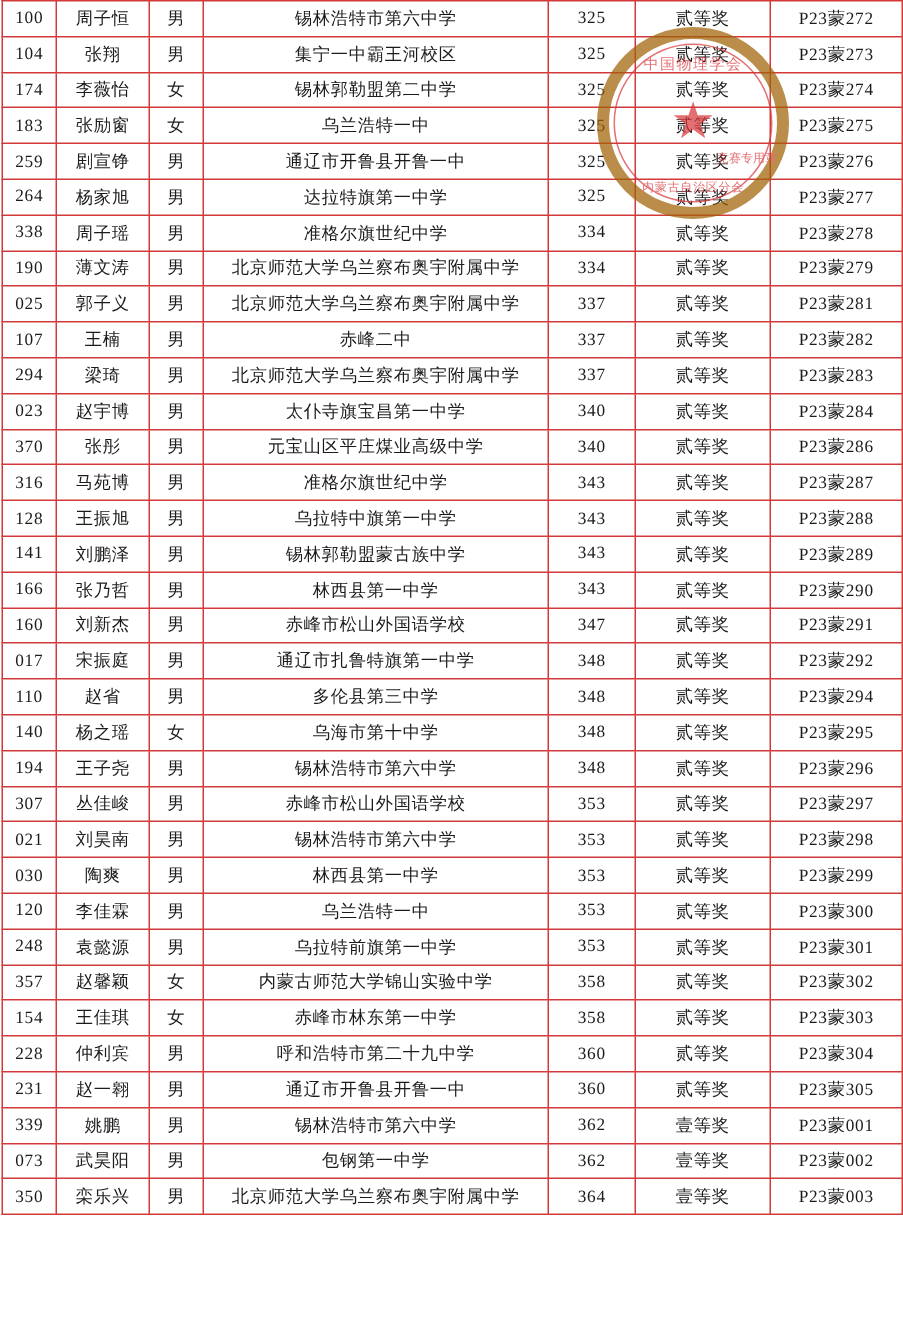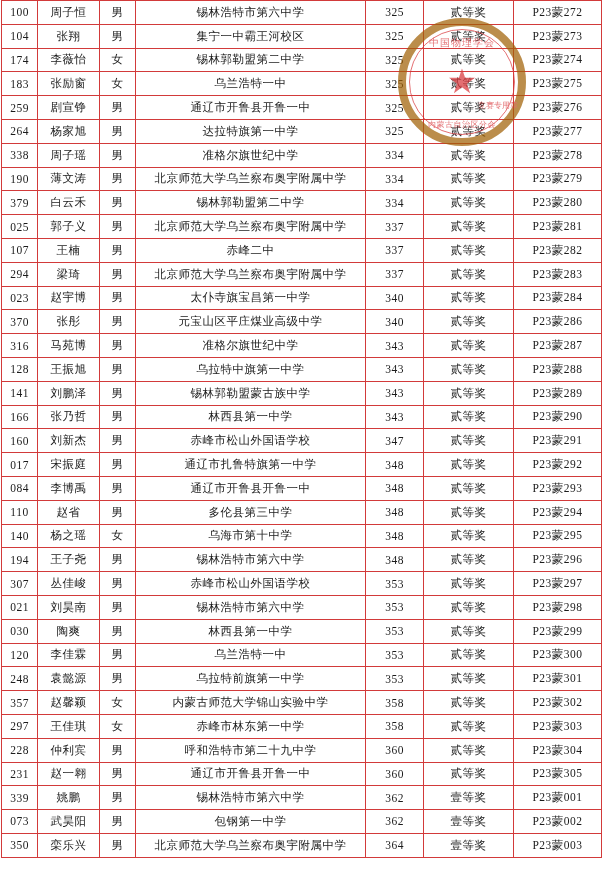--- a/index.html
+++ b/index.html
@@ -203,29 +203,20 @@
         <tr>
           <td>190</td>
           <td>薄文涛</td>
           <td>男</td>
           <td class="c-school-cell">北京师范大学乌兰察布奥宇附属中学</td>
           <td>334</td>
           <td>贰等奖</td>
           <td class="c-cert-cell">P23蒙279</td>
         </tr>
         <tr>
-          <td>379</td>
-          <td>白云禾</td>
-          <td>男</td>
-          <td class="c-school-cell">锡林郭勒盟第二中学</td>
-          <td>334</td>
-          <td>贰等奖</td>
-          <td class="c-cert-cell">P23蒙280</td>
-        </tr>
-        <tr>
           <td>025</td>
           <td>郭子义</td>
           <td>男</td>
           <td class="c-school-cell">北京师范大学乌兰察布奥宇附属中学</td>
           <td>337</td>
           <td>贰等奖</td>
           <td class="c-cert-cell">P23蒙281</td>
         </tr>
         <tr>
           <td>107</td>
@@ -309,29 +300,20 @@
           <td class="c-cert-cell">P23蒙291</td>
         </tr>
         <tr>
           <td>017</td>
           <td>宋振庭</td>
           <td>男</td>
           <td class="c-school-cell">通辽市扎鲁特旗第一中学</td>
           <td>348</td>
           <td>贰等奖</td>
           <td class="c-cert-cell">P23蒙292</td>
-        </tr>
-        <tr>
-          <td>084</td>
-          <td>李博禹</td>
-          <td>男</td>
-          <td class="c-school-cell">通辽市开鲁县开鲁一中</td>
-          <td>348</td>
-          <td>贰等奖</td>
-          <td class="c-cert-cell">P23蒙293</td>
         </tr>
         <tr>
           <td>110</td>
           <td>赵省</td>
           <td>男</td>
           <td class="c-school-cell">多伦县第三中学</td>
           <td>348</td>
           <td>贰等奖</td>
           <td class="c-cert-cell">P23蒙294</td>
         </tr>
@@ -401,21 +383,21 @@
         <tr>
           <td>357</td>
           <td>赵馨颖</td>
           <td>女</td>
           <td class="c-school-cell">内蒙古师范大学锦山实验中学</td>
           <td>358</td>
           <td>贰等奖</td>
           <td class="c-cert-cell">P23蒙302</td>
         </tr>
         <tr>
-          <td>297</td>
+          <td>154</td>
           <td>王佳琪</td>
           <td>女</td>
           <td class="c-school-cell">赤峰市林东第一中学</td>
           <td>358</td>
           <td>贰等奖</td>
           <td class="c-cert-cell">P23蒙303</td>
         </tr>
         <tr>
           <td>228</td>
           <td>仲利宾</td>

